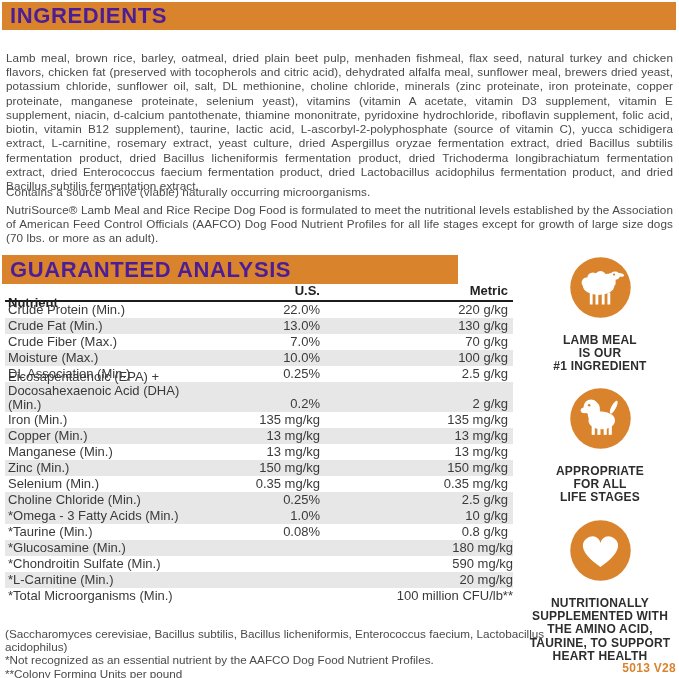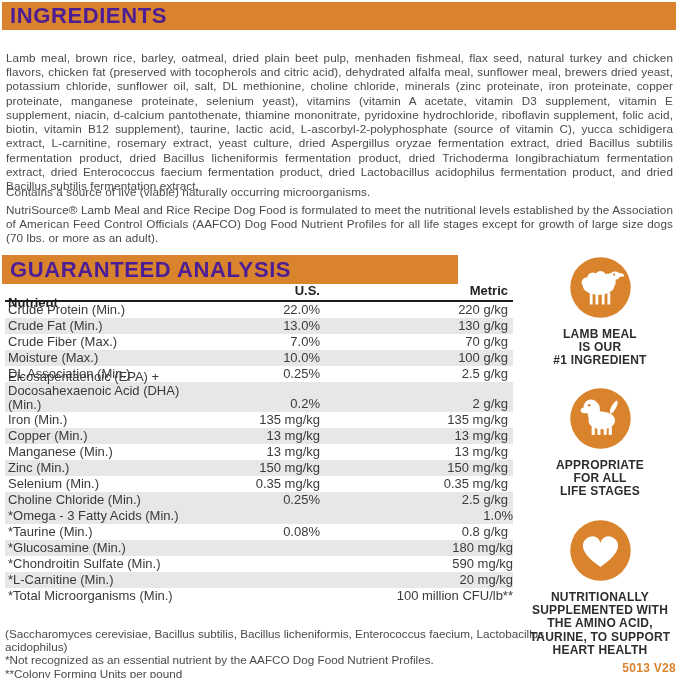--- a/index.html
+++ b/index.html
@@ -36,21 +36,21 @@
   
   .footnotes{position:absolute;top:627px;left:5px;width:545px;font-size:11.7px;line-height:13.2px;color:#4a4a4a;}
   .footnote{margin:0;}
   
   .badge{position:absolute;left:524px;width:152px;display:flex;flex-direction:column;align-items:center;}
   .badge-lamb{top:256px;}
   .badge-puppy{top:387px;}
   .badge-heart{top:519px;}
   .badge svg{width:63px;height:63px;display:block;}
   .badge-caption{
-    margin-top:9px;font-size:12px;font-weight:bold;color:#2d2d2d;text-align:center;
+    margin-top:15px;font-size:12px;font-weight:bold;color:#2d2d2d;text-align:center;
     line-height:13.2px;white-space:pre-line;letter-spacing:.2px;
   }
   .code{
     position:absolute;top:661px;right:3px;color:#D9832D;font-size:12px;font-weight:bold;letter-spacing:.3px;
   }
 </style>
 </head>
 <body>
 
 <div class="page">
@@ -133,20 +133,21 @@
           <div class="cell-metric">0.35 mg/kg</div>
         </div>
         <div class="ga-row shaded">
           <div class="cell-nutrient">Choline Chloride (Min.)</div>
           <div class="cell-us">0.25%</div>
           <div class="cell-metric">2.5 g/kg</div>
         </div>
         <div class="ga-row shaded">
           <div class="cell-nutrient">*Omega - 3 Fatty Acids (Min.)</div>
           <div class="cell-us">1.0%</div>
+          <div class="cell-metric">10 g/kg</div>
         </div>
         <div class="ga-row">
           <div class="cell-nutrient">*Taurine (Min.)</div>
           <div class="cell-us">0.08%</div>
           <div class="cell-metric">0.8 g/kg</div>
         </div>
         <div class="ga-row shaded">
           <div class="cell-nutrient">*Glucosamine (Min.)</div>
           <div class="cell-span">180 mg/kg</div>
         </div>

